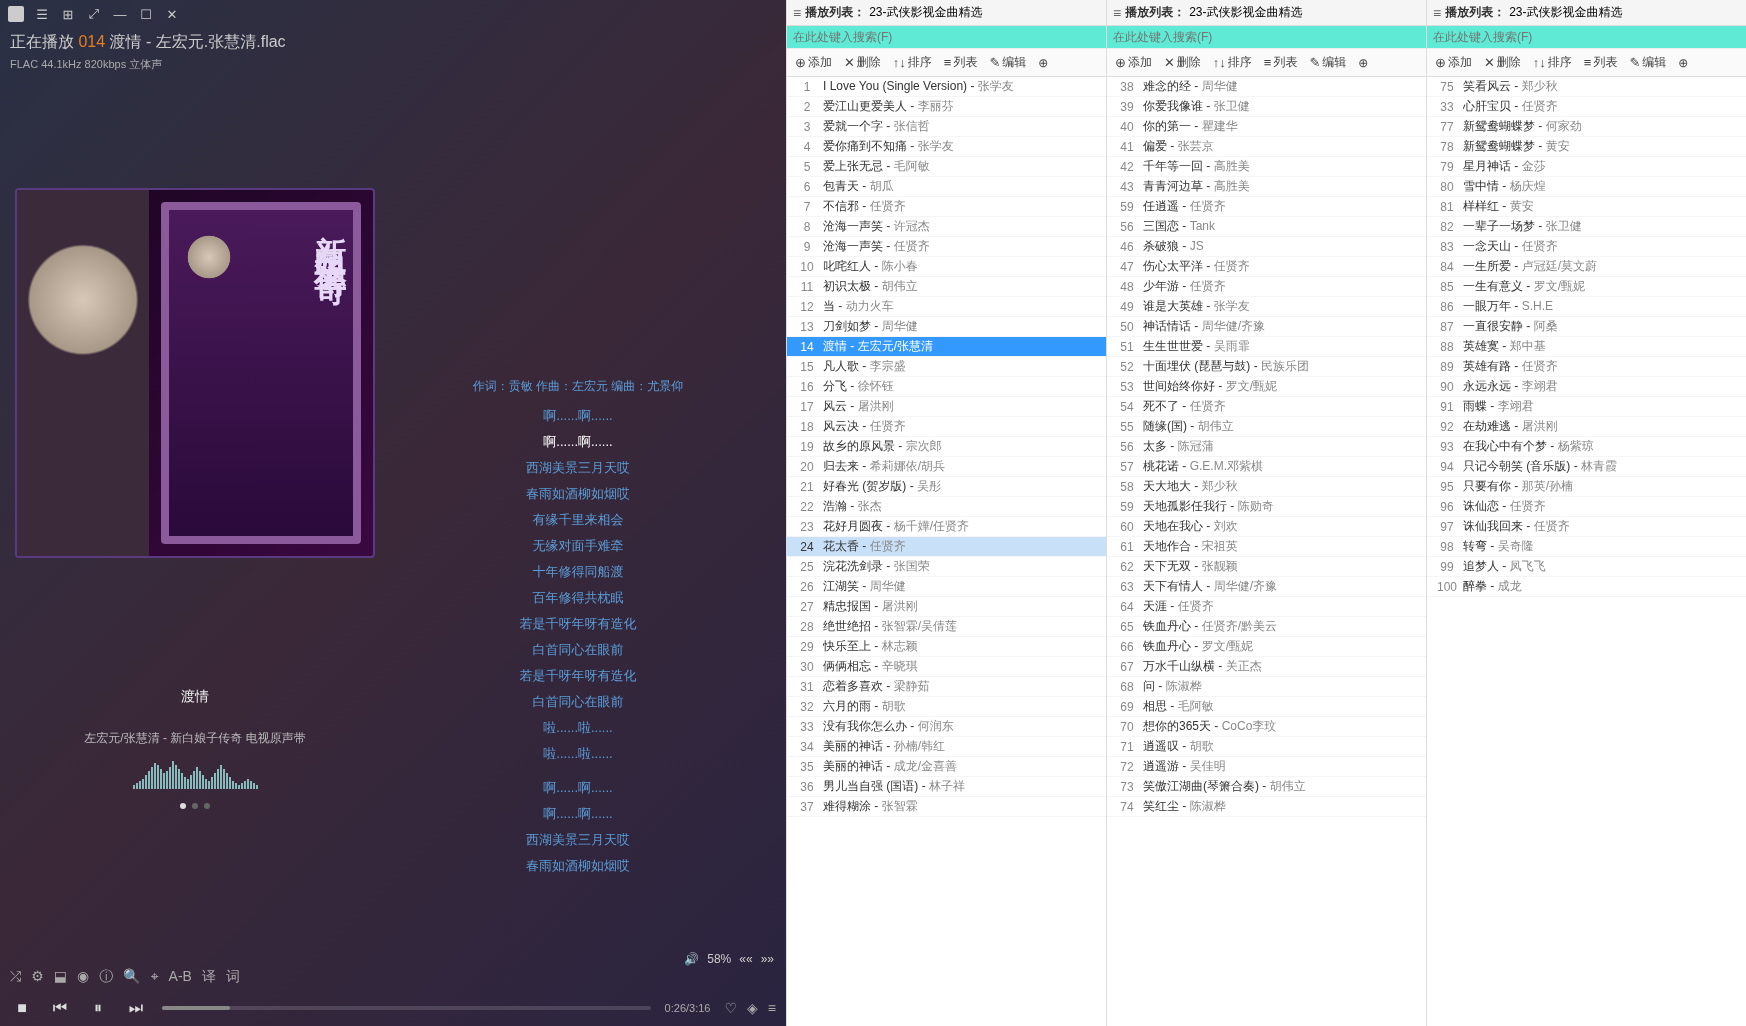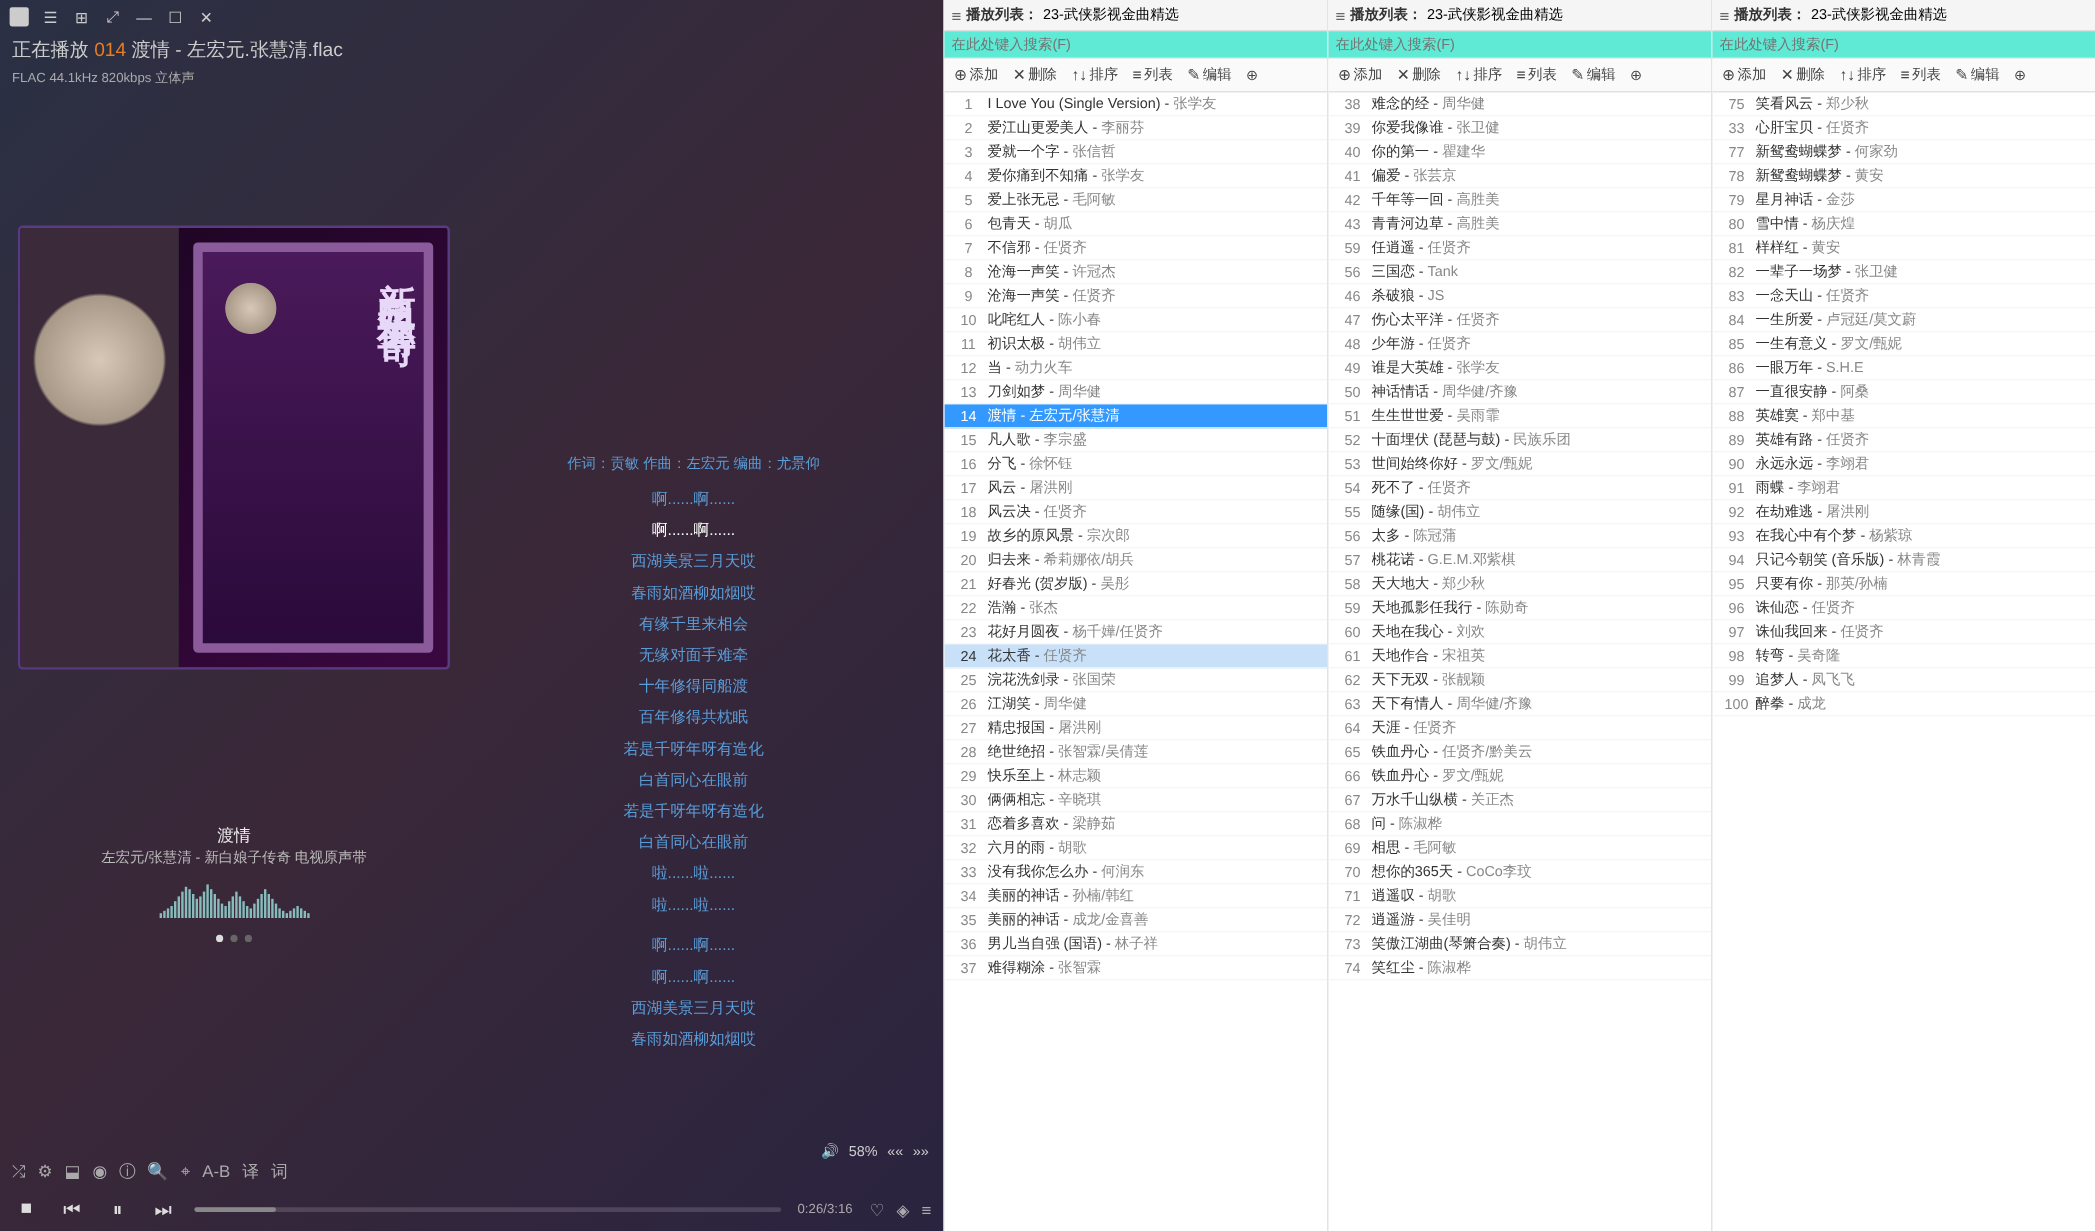--- a/index.html
+++ b/index.html
@@ -14,21 +14,21 @@
 .nowplaying .idx { color: #e67e22; }
 .audioinfo { padding: 0 10px 6px; font-size: 11px; color: #aaa; }
 .main-content { flex: 1; display: flex; position: relative; padding: 0 10px; }
 .album-col { width: 370px; display: flex; flex-direction: column; align-items: center; padding-top: 110px;}
 .album-art { width: 360px; height: 370px; background: linear-gradient(135deg,#1a0520,#3a0840); border: 2px solid #5a3a80; border-radius: 4px; display: flex; position: relative; overflow:hidden;}
 .album-left { width: 40%; background: radial-gradient(circle at 50% 30%, #d8c8b8 0%, #a89888 20%, #3a2a3a 21%); }
 .album-right { width: 60%; background: linear-gradient(#4a1a5a,#2a0a3a); border: 8px solid #8a5a9a; border-radius: 4px; margin: 12px; position:relative;}
 .album-face { position:absolute; left:10px; top:20px; width:60px; height:90px; background: radial-gradient(circle at 50% 30%, #d8c8b8 0%, #a89888 30%, transparent 31%); }
 .album-text { position:absolute; right:20px; top:20px; writing-mode: vertical-rl; color:#e8d8f8; font-size:32px; font-weight:bold; letter-spacing:8px;}
 .song-title { margin-top: 130px; font-size: 14px; color: #eee; }
-.song-sub { margin-top: 0; font-size: 12px; color: #bbb; }
+.song-sub { margin-top: 24px; font-size: 12px; color: #bbb; }
 .spectrum { margin-top: 12px; display: flex; align-items: flex-end; gap: 1px; height: 30px; }
 .spectrum span { width: 2px; background: #8bb; }
 .dots { margin-top:14px; display:flex; gap:6px;}
 .dot { width:6px; height:6px; border-radius:50%; background:#666;}
 .dot.active { background:#ddd;}
 .lyrics { flex: 1; display: flex; flex-direction: column; align-items: center; padding-top: 300px; font-size: 13px; gap: 8px; overflow:hidden;}
 .lyric-credits { color: #5a9dd8; font-size: 12px; margin-bottom: 4px;}
 .lyric-line { color: #5a9dd8; }
 .lyric-current { color: #fff; }
 .lyric-below { color: #5a9dd8; }

